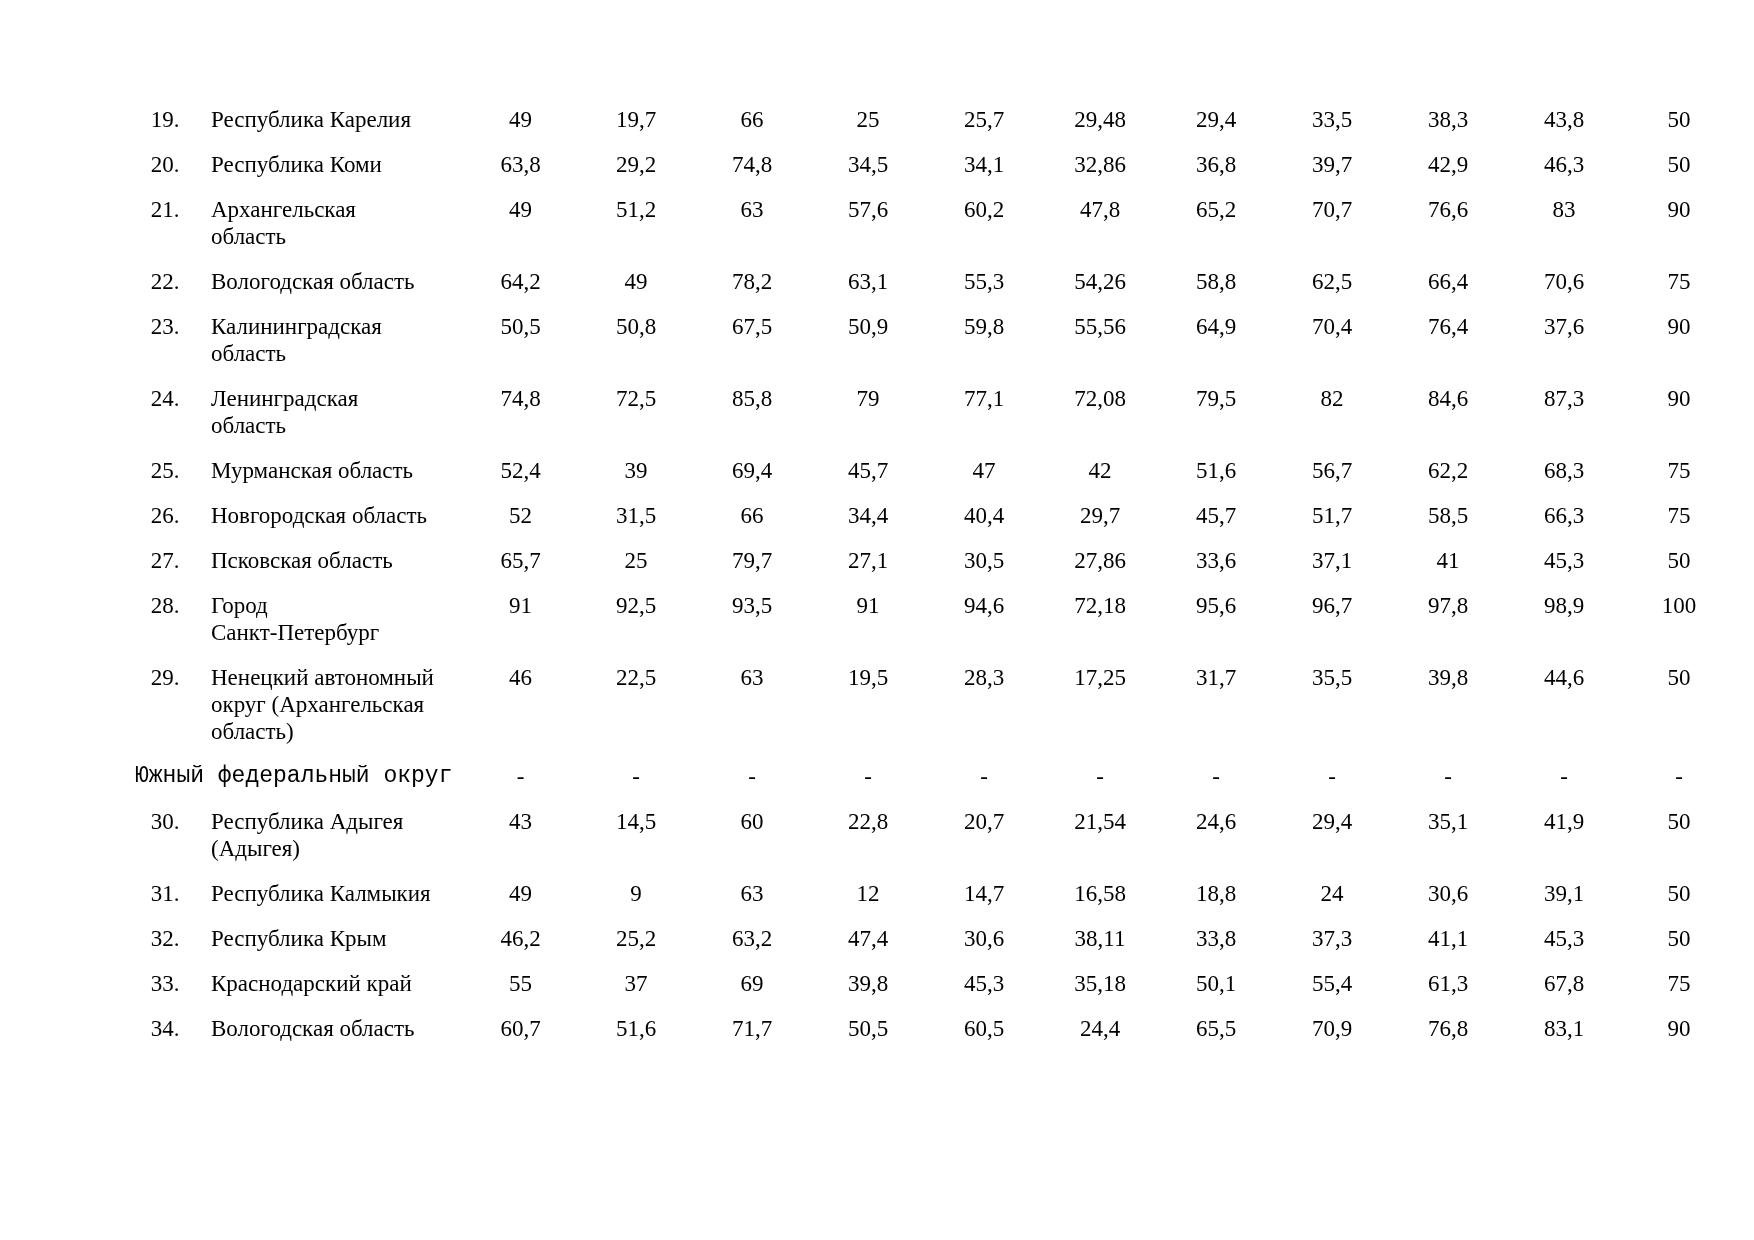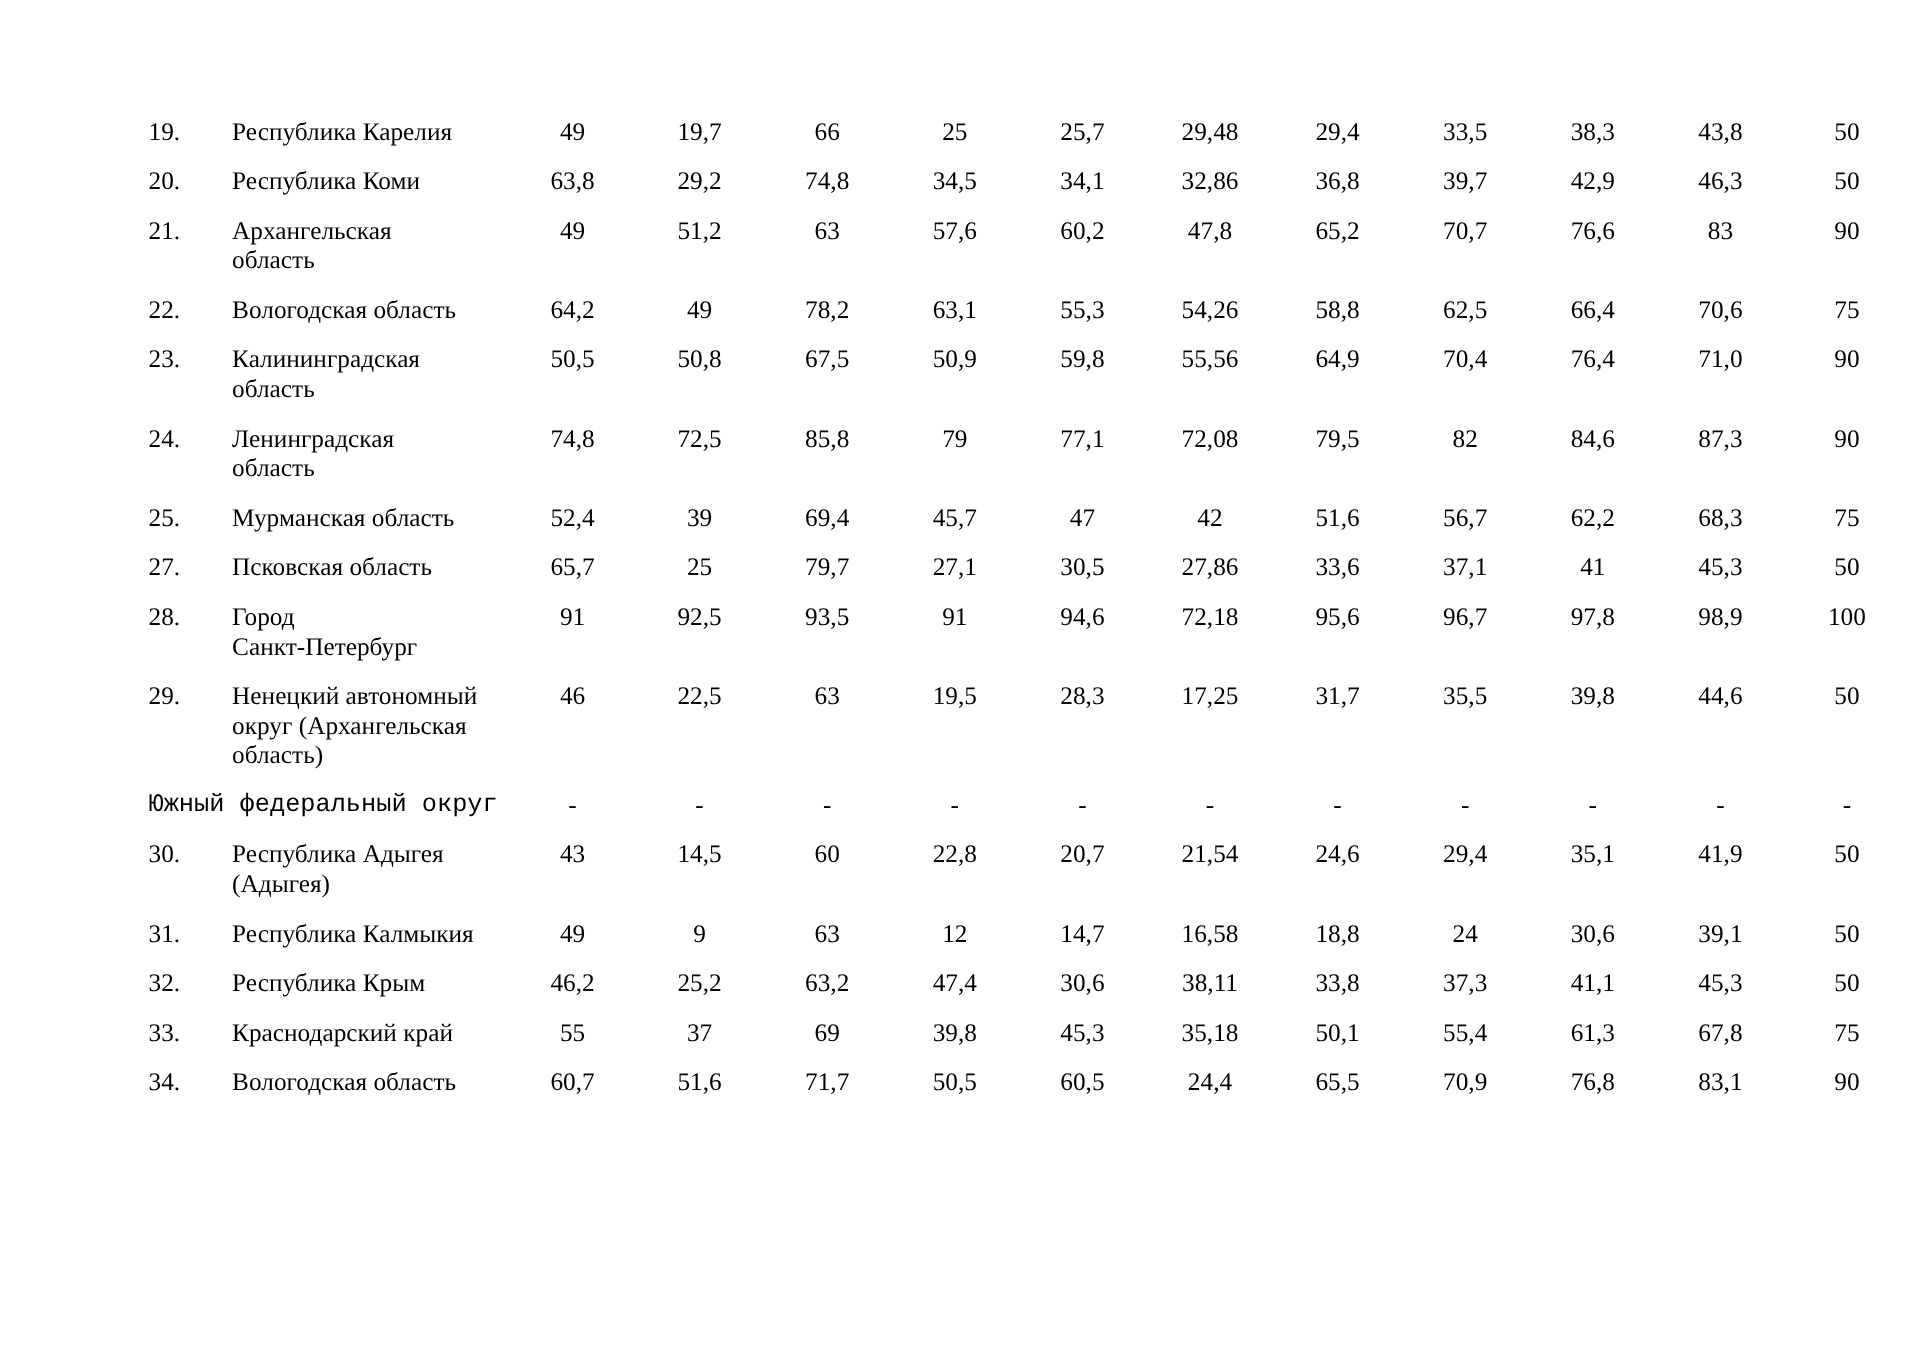--- a/index.html
+++ b/index.html
@@ -25,21 +25,21 @@
     width: 1601px;
   }
   td {
     vertical-align: top;
     font-size: 23px;
     line-height: 27px;
     padding: 0 0 18px 0;
     overflow: visible;
   }
   td.num {
-    text-align: left;
+    text-align: center;
   }
   td.name {
     white-space: pre-line;
     padding-left: 16px;
   }
   td.section-name {
     white-space: nowrap;
     font-family: Liberation Mono, monospace;
   }
   td.val {
@@ -134,21 +134,21 @@
 область</td>
           <td class="val">50,5</td>
           <td class="val">50,8</td>
           <td class="val">67,5</td>
           <td class="val">50,9</td>
           <td class="val">59,8</td>
           <td class="val">55,56</td>
           <td class="val">64,9</td>
           <td class="val">70,4</td>
           <td class="val">76,4</td>
-          <td class="val">71,0</td>
+          <td class="val">37,6</td>
           <td class="val">90</td>
         </tr>
         <tr>
           <td class="num">24.</td>
           <td class="name">Ленинградская
 область</td>
           <td class="val">74,8</td>
           <td class="val">72,5</td>
           <td class="val">85,8</td>
           <td class="val">79</td>
@@ -169,20 +169,35 @@
           <td class="val">45,7</td>
           <td class="val">47</td>
           <td class="val">42</td>
           <td class="val">51,6</td>
           <td class="val">56,7</td>
           <td class="val">62,2</td>
           <td class="val">68,3</td>
           <td class="val">75</td>
         </tr>
         <tr>
+          <td class="num">26.</td>
+          <td class="name">Новгородская область</td>
+          <td class="val">52</td>
+          <td class="val">31,5</td>
+          <td class="val">66</td>
+          <td class="val">34,4</td>
+          <td class="val">40,4</td>
+          <td class="val">29,7</td>
+          <td class="val">45,7</td>
+          <td class="val">51,7</td>
+          <td class="val">58,5</td>
+          <td class="val">66,3</td>
+          <td class="val">75</td>
+        </tr>
+        <tr>
           <td class="num">27.</td>
           <td class="name">Псковская область</td>
           <td class="val">65,7</td>
           <td class="val">25</td>
           <td class="val">79,7</td>
           <td class="val">27,1</td>
           <td class="val">30,5</td>
           <td class="val">27,86</td>
           <td class="val">33,6</td>
           <td class="val">37,1</td>

